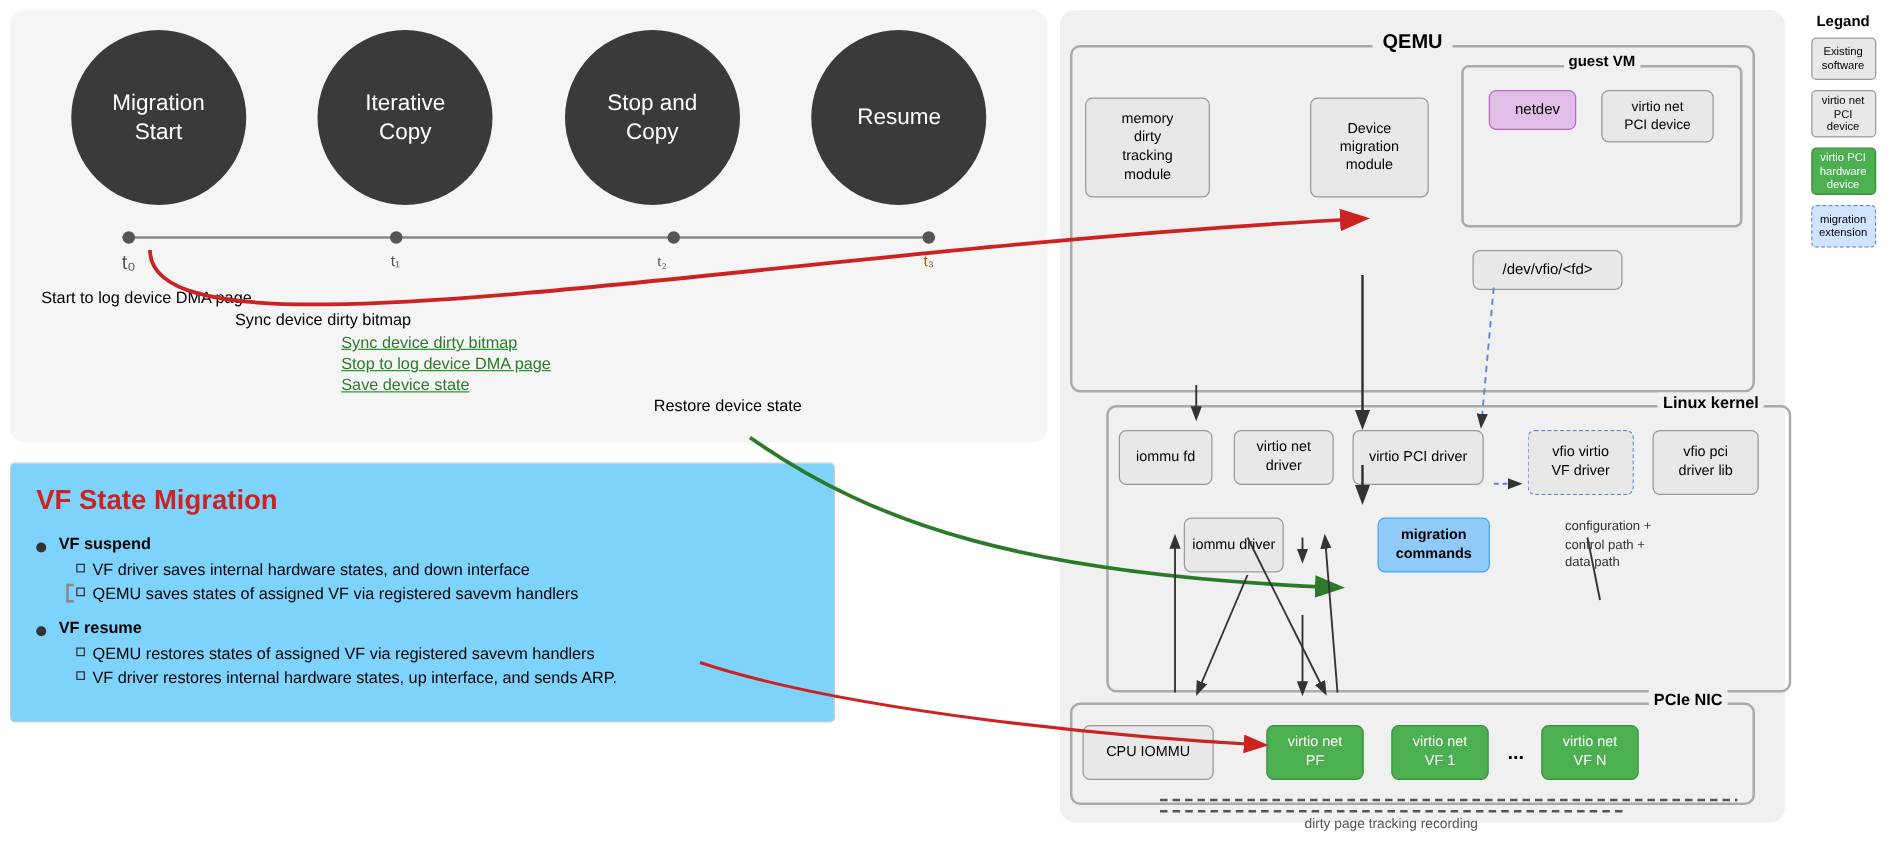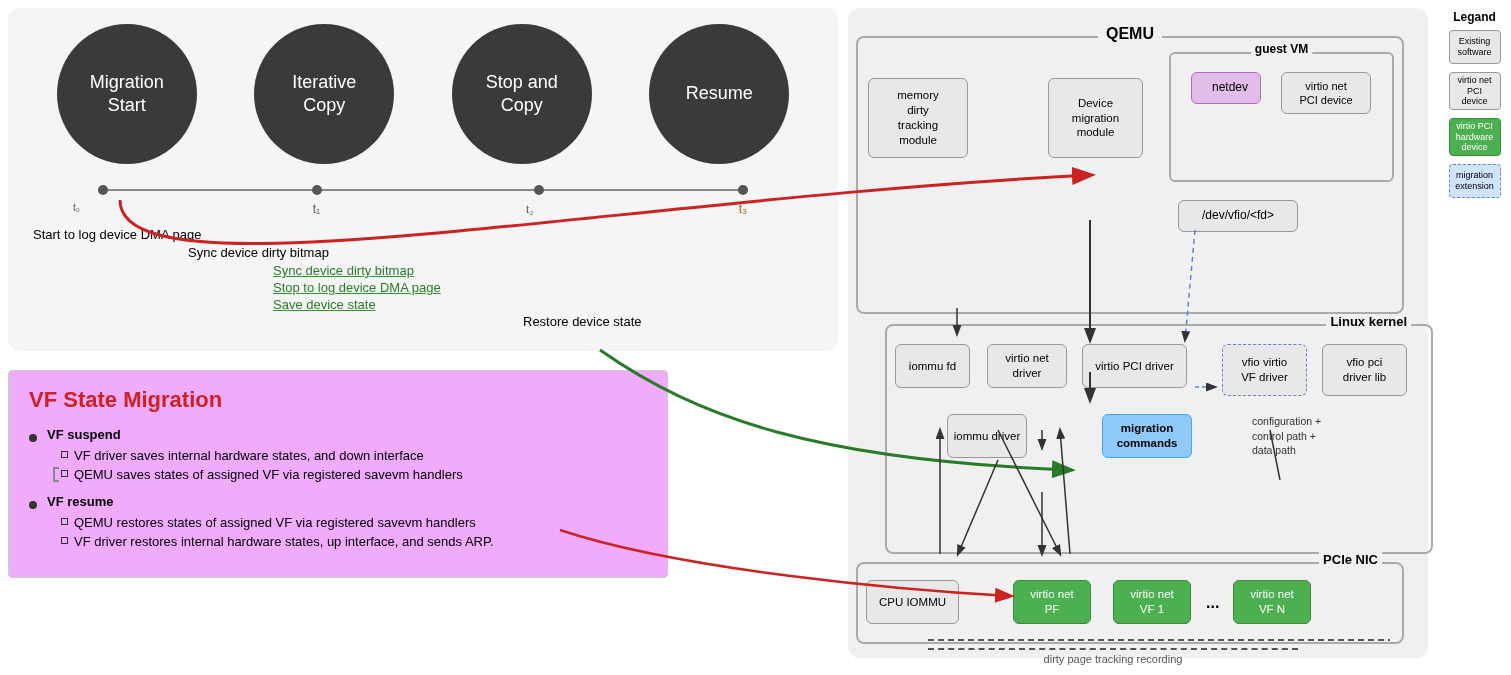--- a/index.html
+++ b/index.html
@@ -51,21 +51,21 @@
       font-weight: 500;
       line-height: 1.3;
     }
 
     
     .vf-section {
       position: absolute;
       top: 370px;
       left: 8px;
       width: 660px;
-      background: #f0abfc;
+      background: #7dd3fc;
       border: 1px solid #ccc;
       border-radius: 4px;
       padding: 16px 20px 16px 20px;
     }
 
     .vf-title {
       color: #cc2222;
       font-size: 22px;
       font-weight: bold;
       margin-bottom: 14px;
@@ -205,21 +205,21 @@
 
   <div style="position:relative; margin: 0 30px 4px 30px; height: 16px;">
     <div style="position:absolute; top:7px; left:40px; right:40px; height:2px; background:#888;"></div>
     <div style="position:absolute; left:40px; top:3px; width:10px; height:10px; border-radius:50%; background:#555;"></div>
     <div style="position:absolute; left:calc(33% + 13px); top:3px; width:10px; height:10px; border-radius:50%; background:#555;"></div>
     <div style="position:absolute; left:calc(66% - 6px); top:3px; width:10px; height:10px; border-radius:50%; background:#555;"></div>
     <div style="position:absolute; right:40px; top:3px; width:10px; height:10px; border-radius:50%; background:#555;"></div>
   </div>
 
   <div style="display:flex; justify-content:space-between; margin: 0 30px 10px 30px;">
-    <div style="width:60px; text-align:left; font-size:10px; color:#555; margin-left:15px;">t₀</div>
+    <div style="width:60px; text-align:center; font-size:16px; color:#555; margin-left:15px;">t₀</div>
     <div style="width:60px; text-align:center; font-size:12px; color:#555;">t₁</div>
     <div style="width:60px; text-align:center; font-size:12px; color:#555;font-family:Liberation Serif, serif;">t₂</div>
     <div style="width:60px; text-align:center; font-size:12px; color:#a16207; margin-right:15px;">t₃</div>
   </div>
 
   <div style="padding-left:5px;">
     <div style="margin-bottom:3px; font-size:13px;">
       <span>Start to log device DMA page</span>
     </div>
     <div style="margin-bottom:3px; font-size:13px; margin-left:155px;">
@@ -355,21 +355,21 @@
       <span style="white-space:pre-line">configuration +
 control path +
 data path</span>
     </div>
 
   </div>
 
   <div style="position:absolute; top:554px; left:8px; width:548px; height:82px; border:2px solid #aaa; border-radius:8px;">
     <div style="position:absolute; top:-12px; right:20px; background:#f0f0f0; font-weight:bold; font-size:13px; padding:0 4px;">PCIe NIC</div>
 
-    <div class="arch-box" style="left:8px; top:16px; width:93px; height:44px;">
+    <div class="arch-box" style="left:8px; top:16px; width:105px; height:44px;">
       <span>CPU IOMMU</span>
     </div>
 
     <div class="arch-box green" style="left:155px; top:16px; width:78px; height:44px;">
       <span style="white-space:pre-line">virtio net
 PF</span>
     </div>
 
     <div class="arch-box green" style="left:255px; top:16px; width:78px; height:44px;">
       <span style="white-space:pre-line">virtio net

